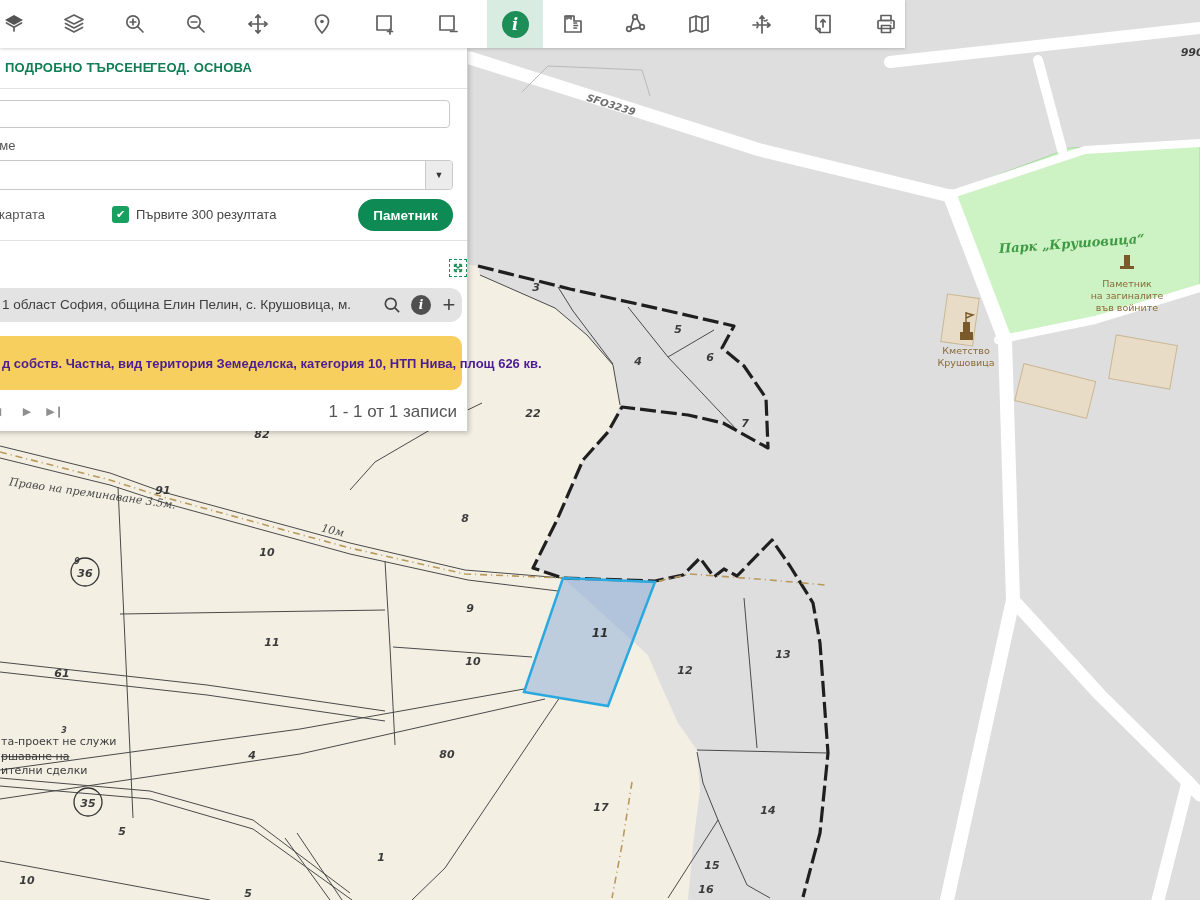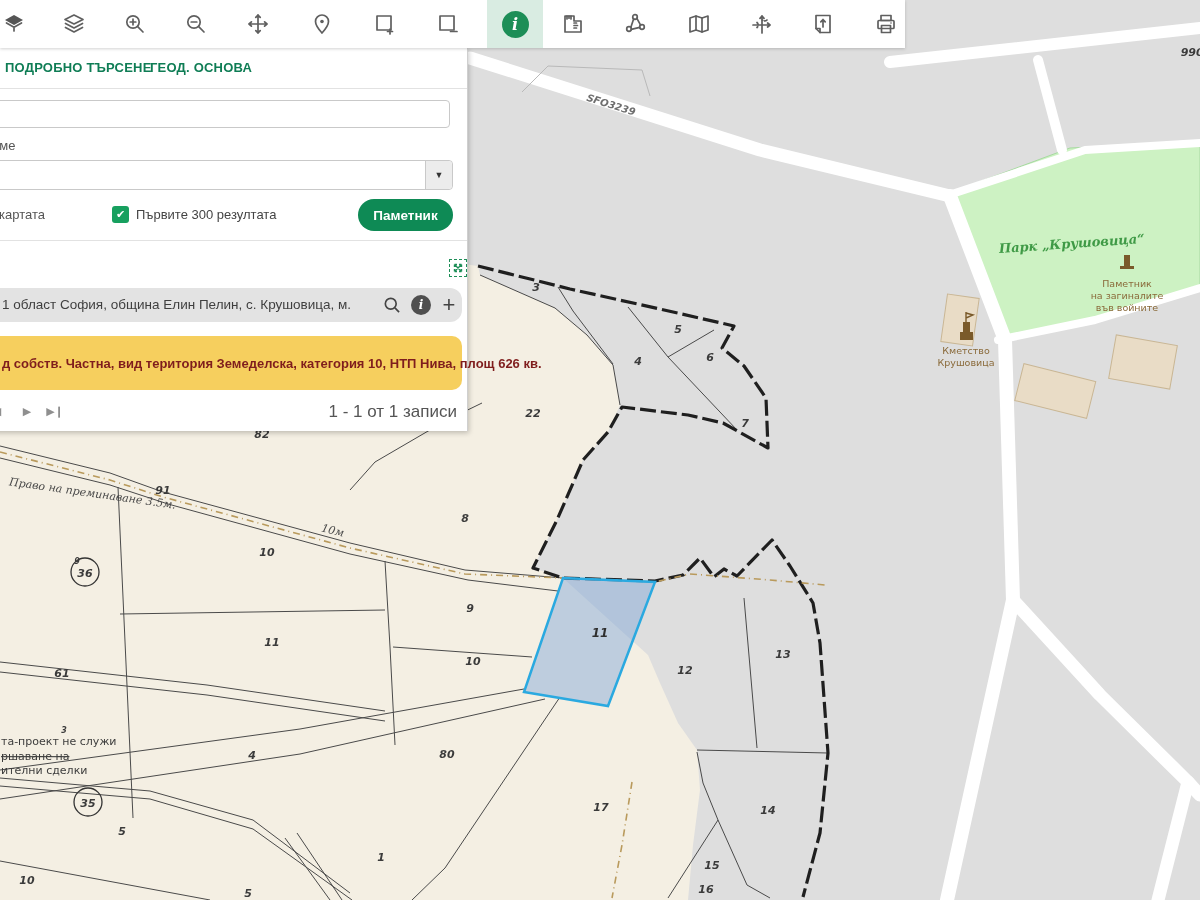--- a/index.html
+++ b/index.html
@@ -45,21 +45,21 @@
   .searchbtn{position:absolute;left:428px;top:151px;width:95px;height:32px;border-radius:16px;background:#0e8a55;color:#fff;
     font-weight:bold;font-size:13.5px;display:flex;align-items:center;justify-content:center;cursor:pointer;border:none;}
   .expandicon{position:absolute;left:519px;top:211px;width:16px;height:16px;border:1px dashed #1d8e57;display:flex;align-items:center;justify-content:center;cursor:pointer;}
   .resultbar{position:absolute;left:0;top:240px;width:532px;height:34px;background:#e3e3e3;border-radius:0 12px 12px 0;}
   .resultbar .rtext{position:absolute;left:72px;top:0;height:23px;line-height:34px;font-size:13.5px;color:#3f3f3f;white-space:nowrap;}
   .ricon{position:absolute;top:5px;width:24px;height:24px;display:flex;align-items:center;justify-content:center;cursor:pointer;}
   .iinfo{width:20px;height:20px;border-radius:50%;background:#4f4f4f;color:#fff;font:italic bold 12px "DejaVu Serif",serif;
     display:flex;align-items:center;justify-content:center;}
   .yellowbar{position:absolute;left:0;top:288px;width:532px;height:54px;background:#f6cf5e;border-radius:0 10px 10px 0;
     display:flex;align-items:center;}
-  .yellowbar .ytext{margin-left:72px;font-size:13px;font-weight:bold;color:#7f1d1d;white-space:nowrap;}
+  .yellowbar .ytext{margin-left:72px;font-size:13px;font-weight:bold;color:#4c1d95;white-space:nowrap;}
   .pagerow{position:absolute;left:0;top:350px;width:532px;height:26px;}
   .pageicon{position:absolute;top:4px;width:18px;height:18px;color:#8f8f8f;font-size:11px;display:flex;align-items:center;justify-content:center;cursor:pointer;}
   .pagetext{position:absolute;right:5px;top:4px;font-size:17px;color:#555;}
 </style>
 </head>
 <body>
 
 <svg id="map" viewBox="0 0 1200 900">
 
   <rect x="0" y="0" width="1200" height="900" fill="#dedede"></rect>

